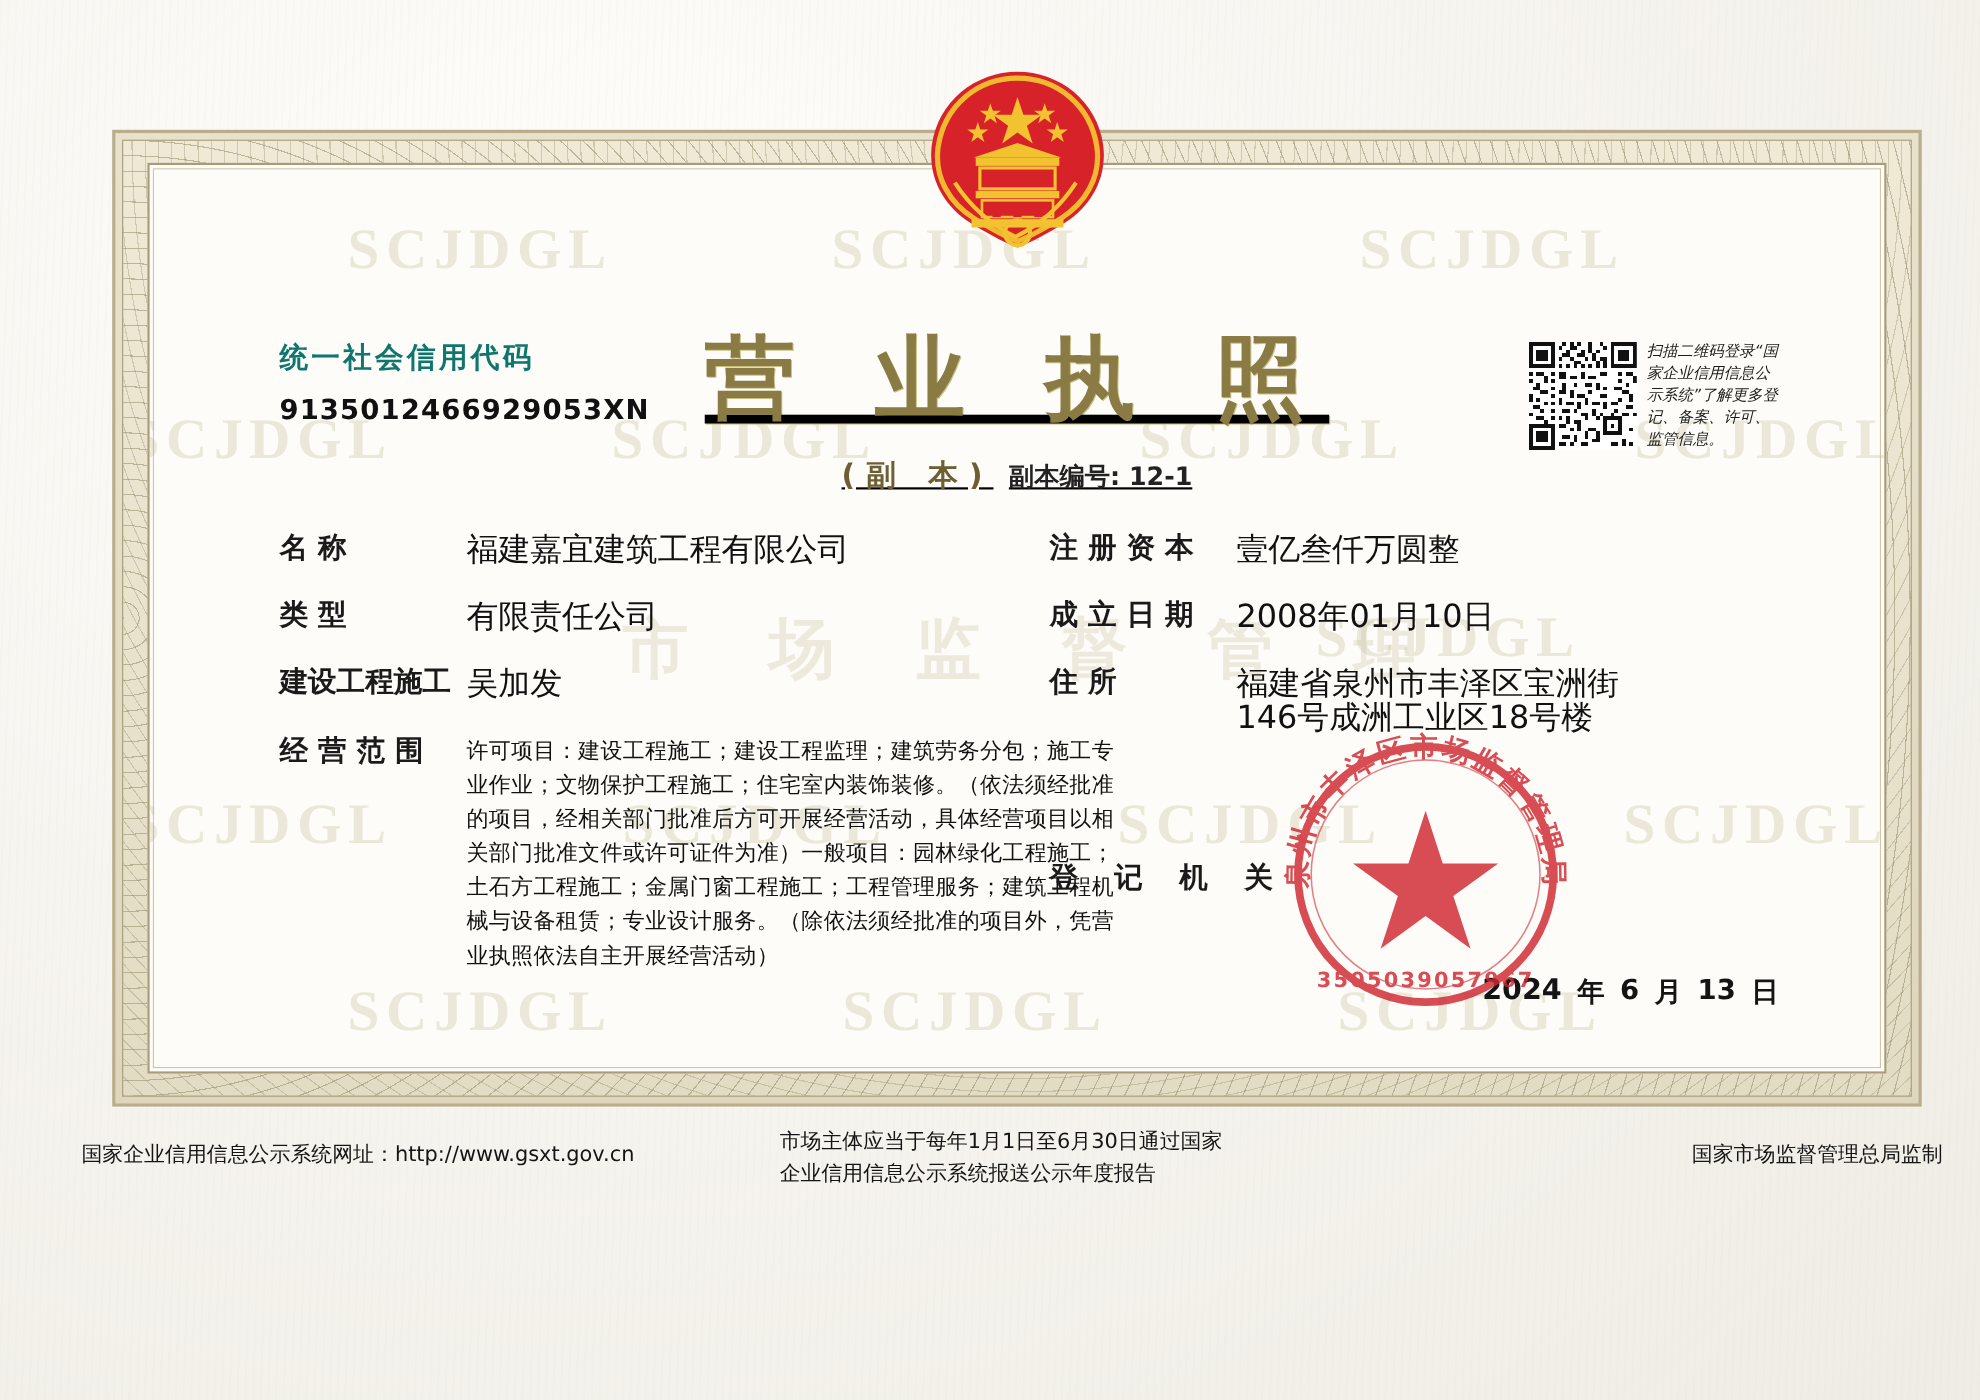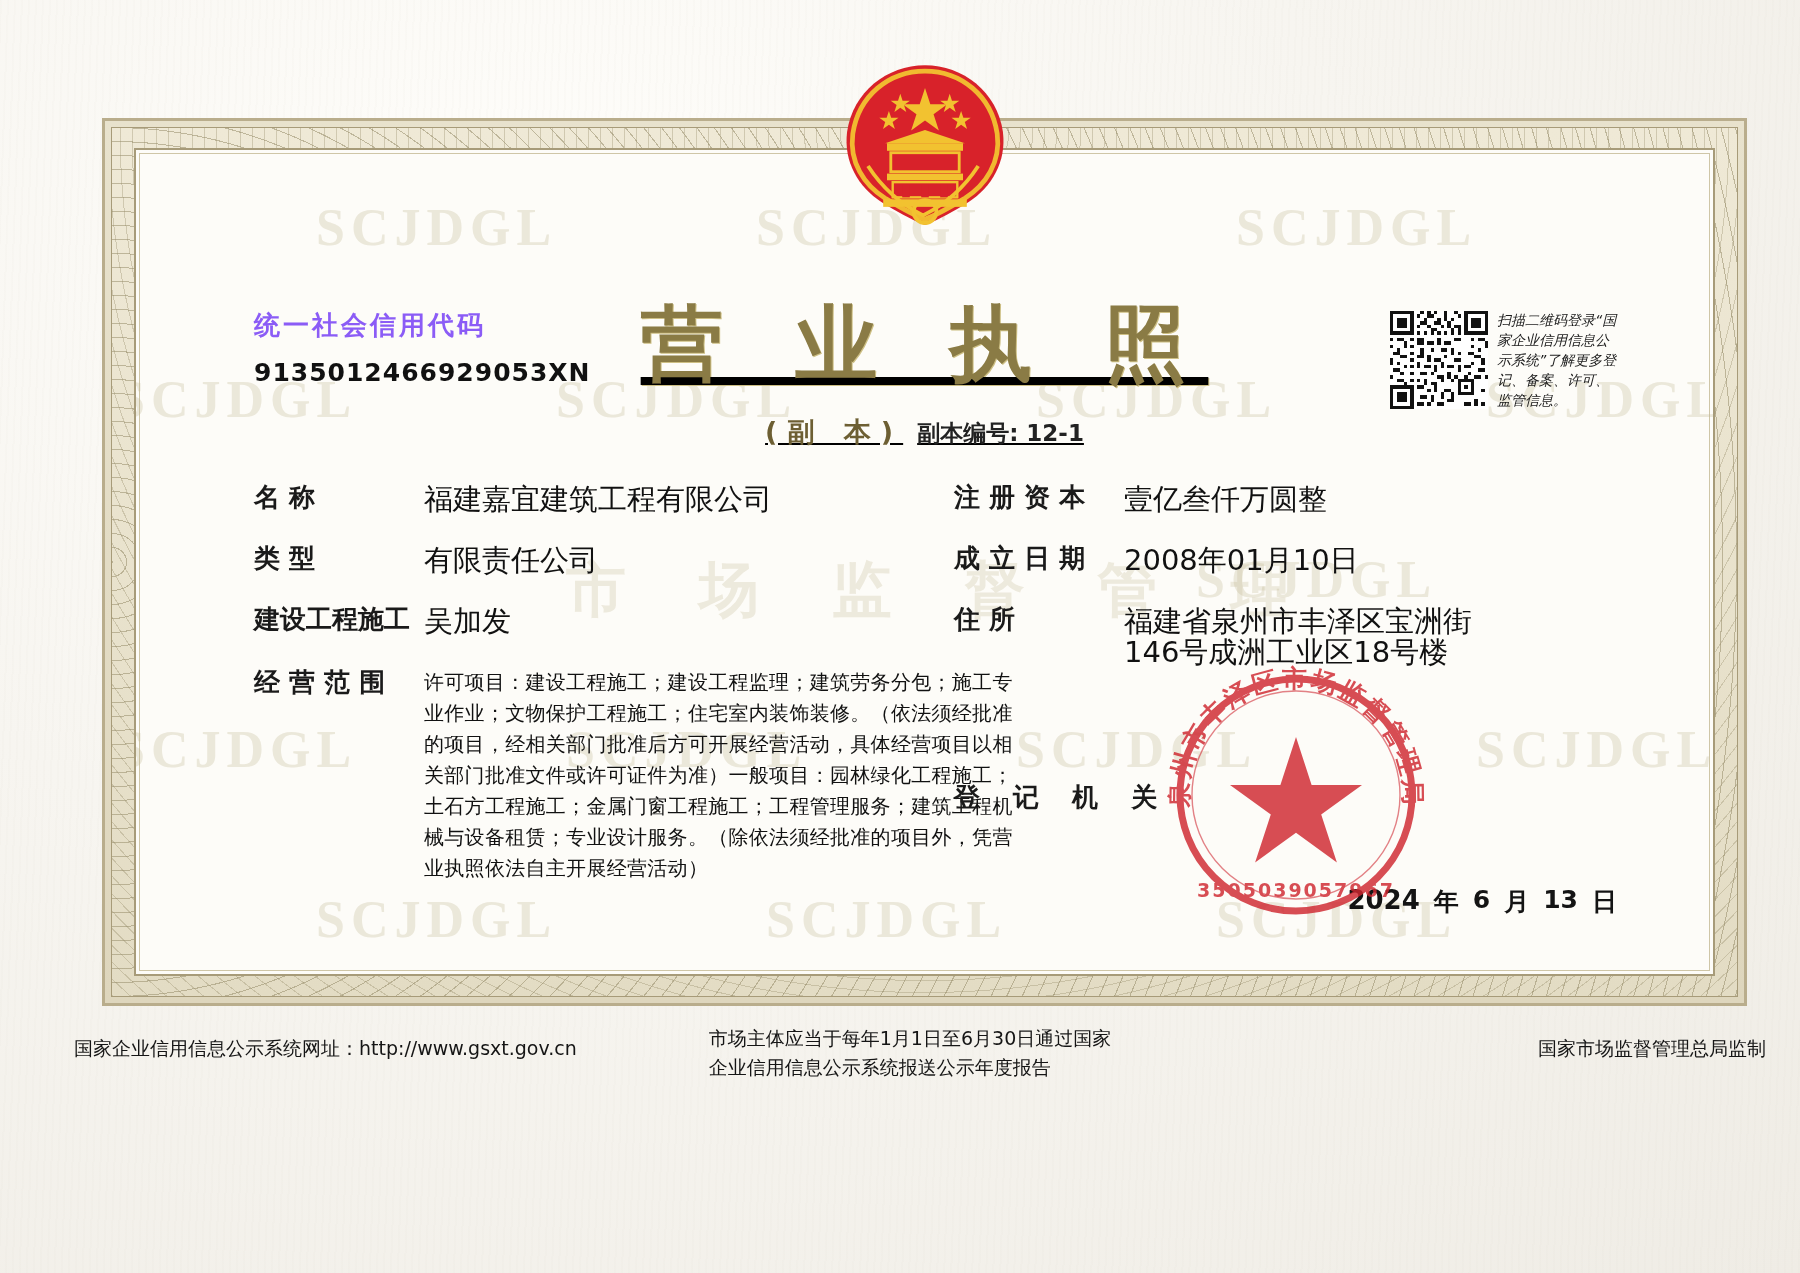--- a/index.html
+++ b/index.html
@@ -93,21 +93,21 @@
     font-family:"DejaVu Sans", sans-serif;
     font-size:27px;font-weight:bold;color:#6d5f33;
   }
   .title .sub .paren{letter-spacing:10px;}
   .title .sub .num{font-size:23px;color:#222;margin-left:14px;font-weight:bold;}
 
   
   .code-block{position:absolute;left:118px;top:158px;}
   .code-block .lab{
     font-family:"DejaVu Sans", sans-serif;
-    font-size:26px;letter-spacing:3px;color:#8b5cf6;font-weight:bold;
+    font-size:26px;letter-spacing:3px;color:#0f766e;font-weight:bold;
   }
   .code-block .val{
     margin-top:10px;
     font-family:"DejaVu Sans", sans-serif;
     font-size:25px;letter-spacing:1px;color:#111;font-weight:bold;
   }
 
   
   .qr-wrap{position:absolute;right:96px;top:160px;display:flex;align-items:center;font-style:italic;}
   .qr{width:98px;height:98px;background:#fff;}

